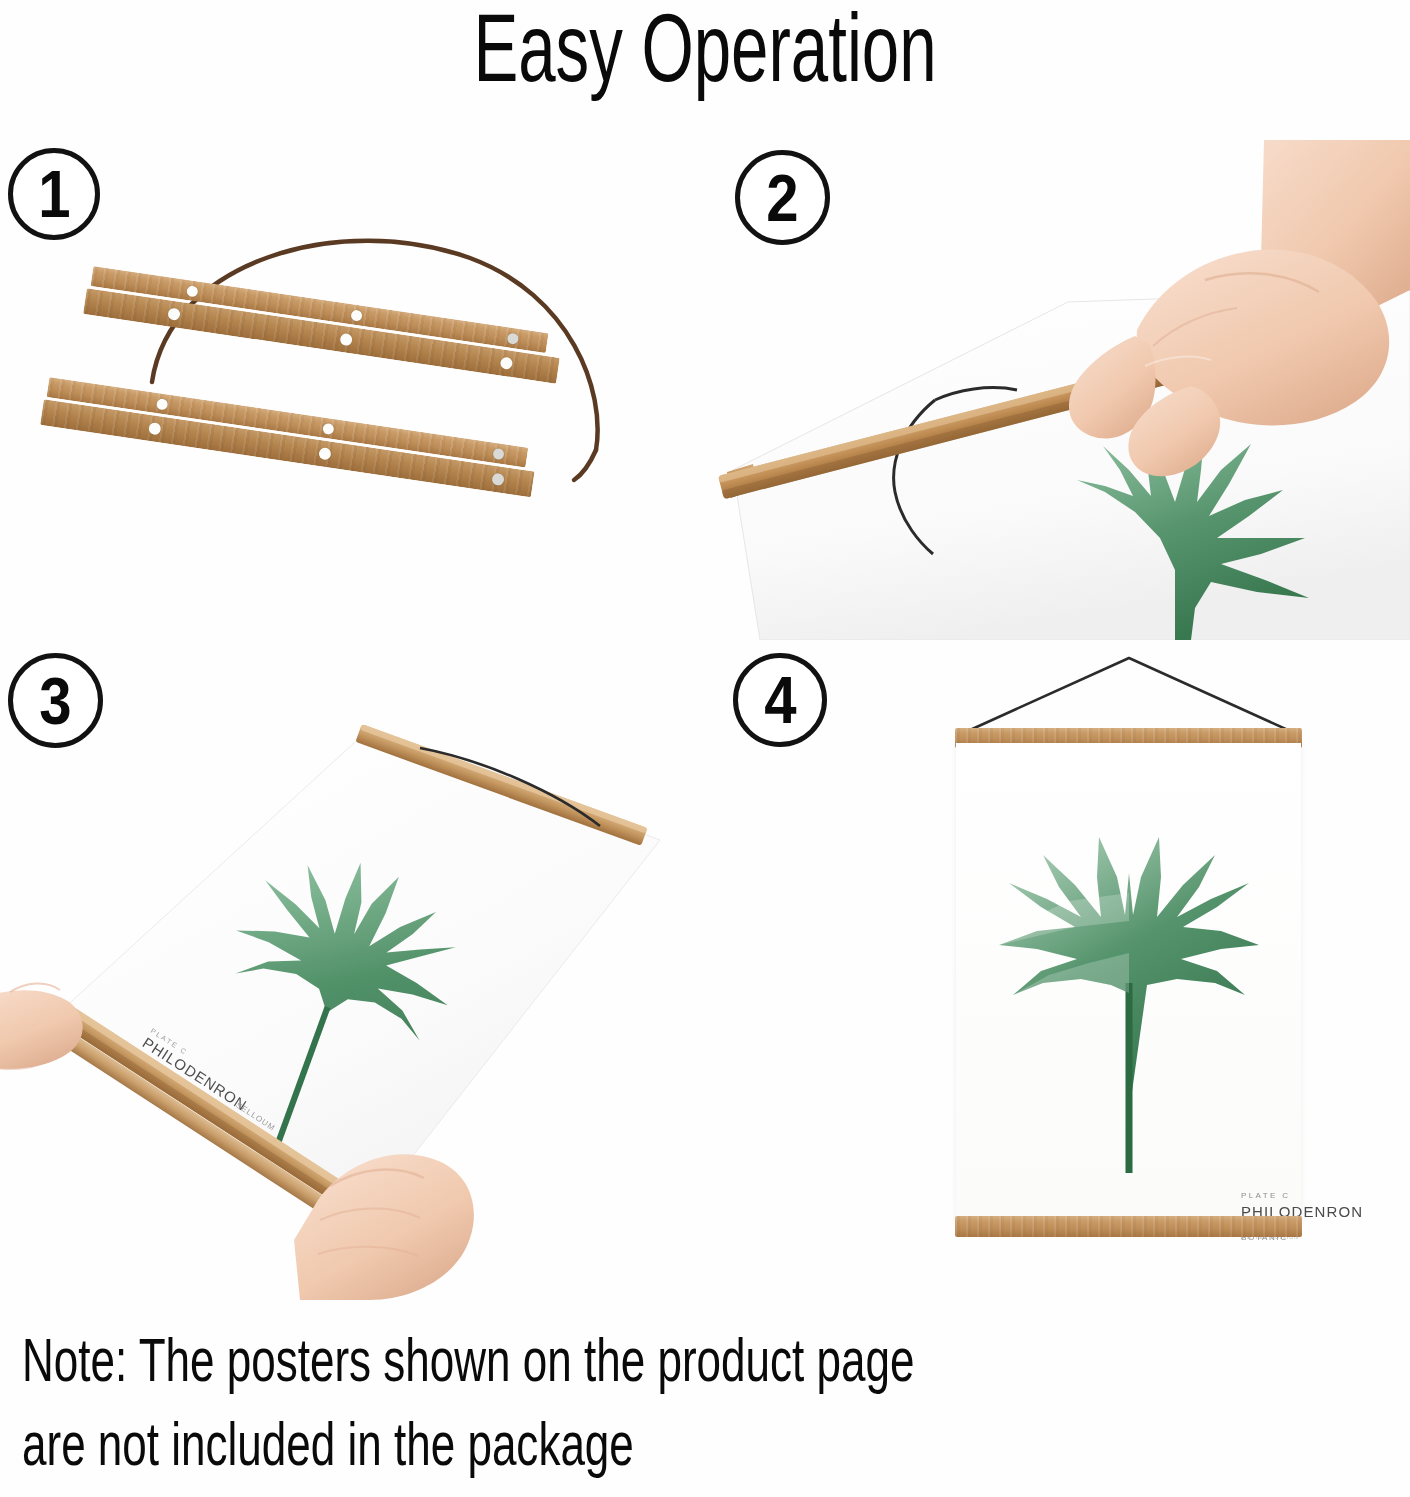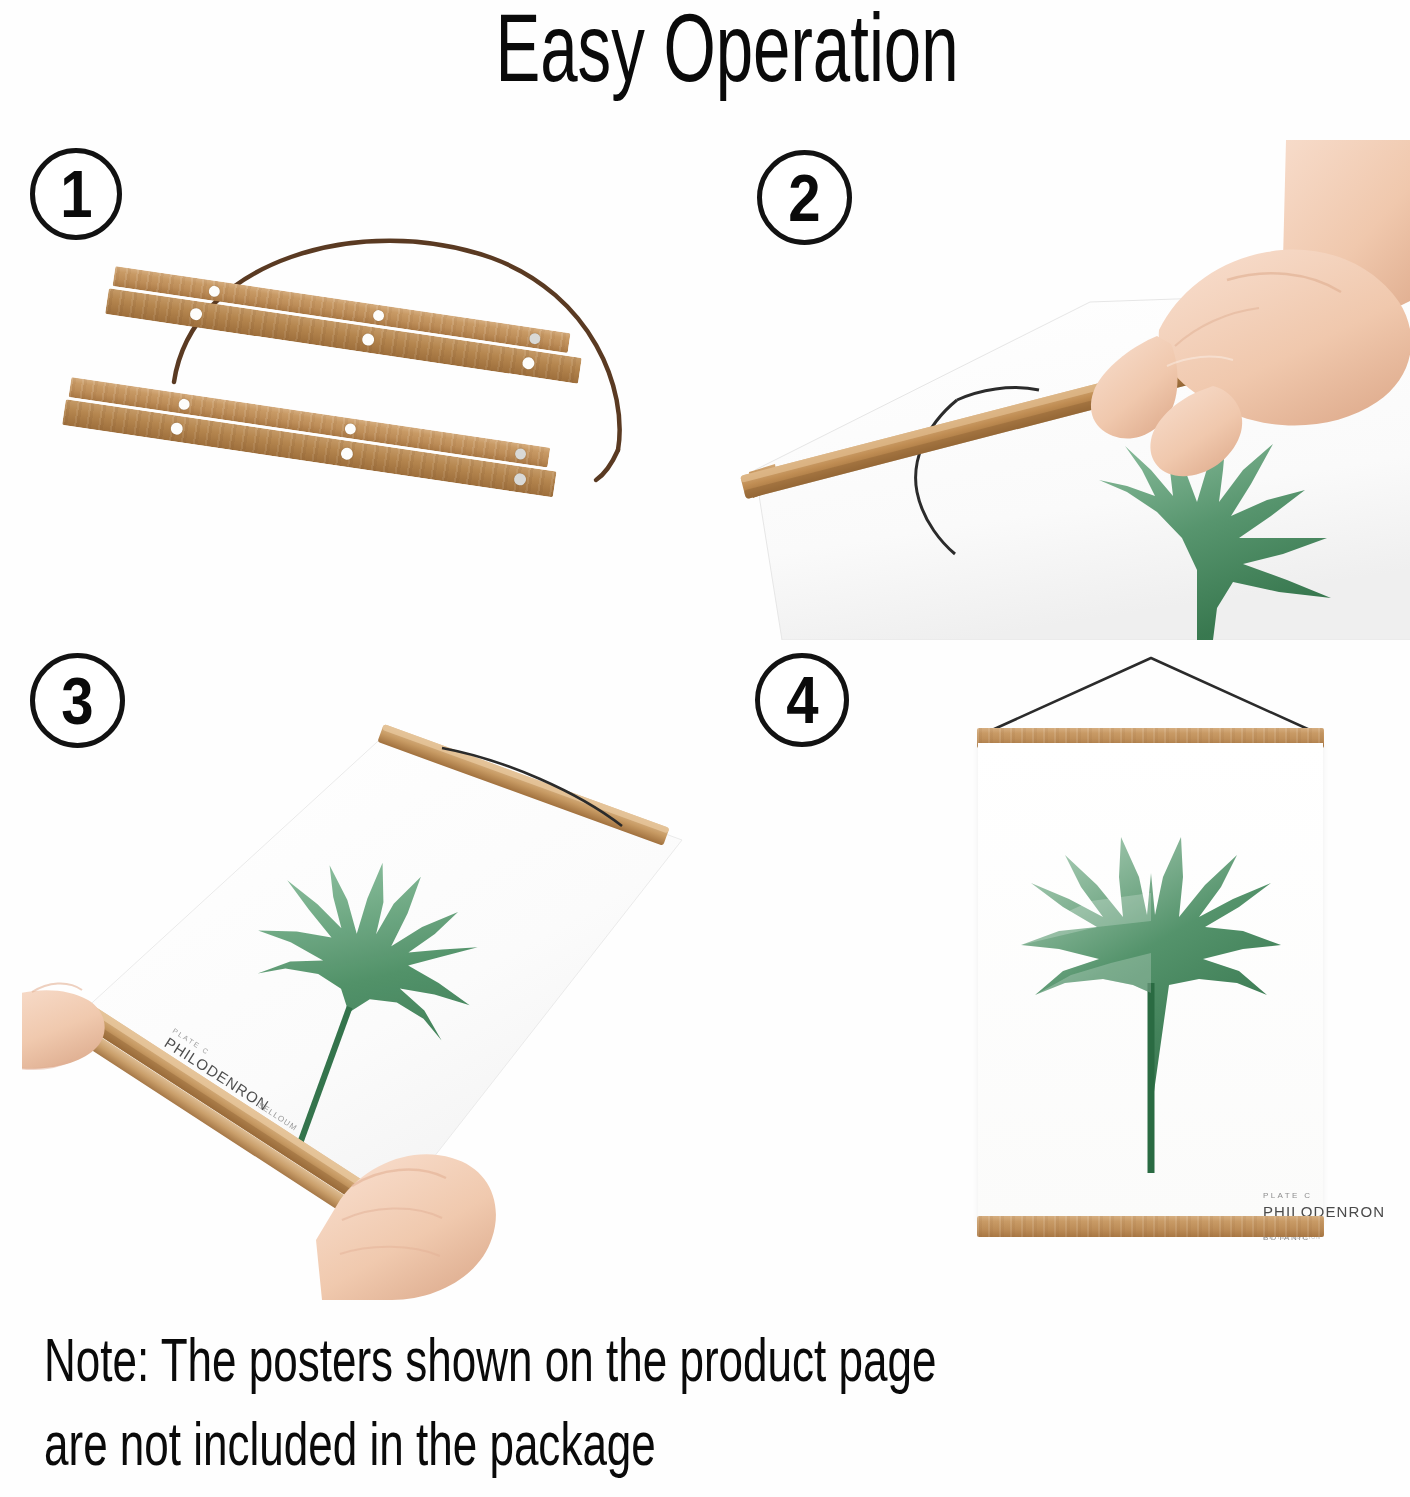--- a/index.html
+++ b/index.html
@@ -1,21 +1,21 @@
 <!DOCTYPE html>
 <html><head>
 <meta charset="utf-8">
 <style>
   html,body{margin:0;padding:0;background:#fff;}
   body{
     width:1410px;height:1497px;position:relative;overflow:hidden;
     font-family:"Liberation Sans","DejaVu Sans",sans-serif;
     background:#fefefe;
   }
-  .page{position:absolute;inset:0;margin-left:22px;}
+  .page{position:absolute;inset:0;}
 
   
   .title{
     position:absolute;left:0;top:-6px;width:1410px;text-align:center;
     font-size:96px;line-height:108px;font-weight:400;color:#0a0a0a;
     transform:scaleX(0.70);transform-origin:50% 0;letter-spacing:0px;
     white-space:nowrap;
   }
 
   

